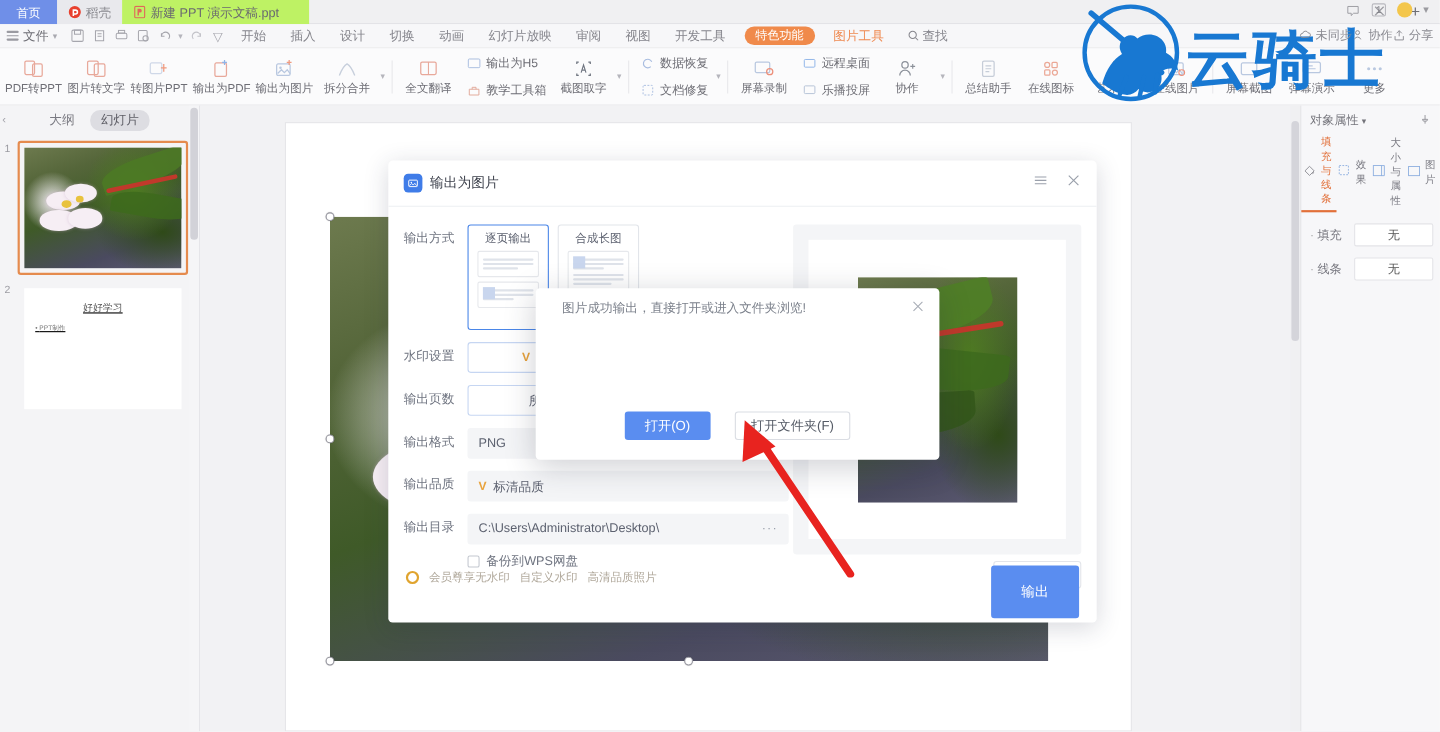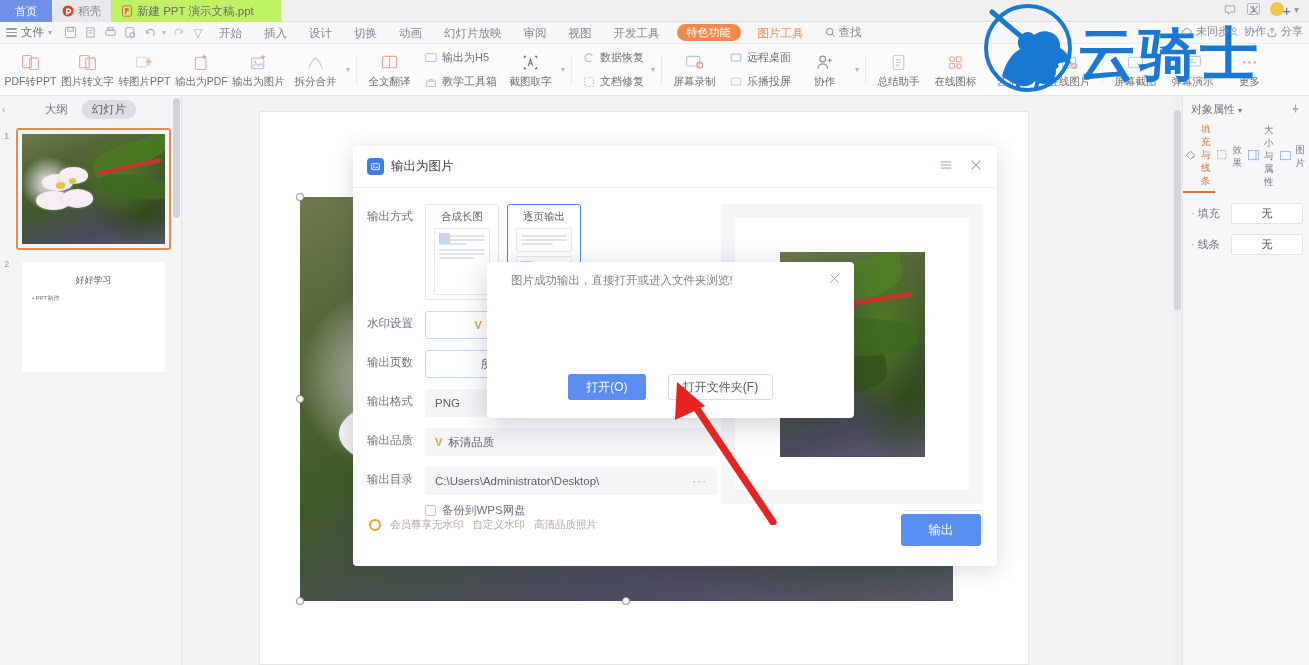--- a/index.html
+++ b/index.html
@@ -78,21 +78,21 @@
     background:#f4f4f6; border-right:1px solid #e3e3e6;
   }
   .lp-tabs { display:flex; align-items:center; justify-content:center; gap:14px; height:26px; font-size:11.5px; color:#7a7a82;}
   .lp-tab.sel { background:#dddde2; border-radius:9px; padding:2px 10px; color:#5c5c64;}
   .slide-item { position:relative; margin:6px 10px 0 16px; }
   .slide-num { position:absolute; left:-12px; top:2px; font-size:9.5px; color:#9a9aa1; }
   .slide-frame {
     border:2px solid transparent; border-radius:3px; padding:4px; background:transparent;
   }
   .slide-frame.active { border-color:#e58b4e; }
-  .slide-canvas { width:100%; height:110px; background:#fff; overflow:hidden; position:relative; }
+  .slide-canvas { width:100%; height:110px; background:#fff; overflow:hidden; position:relative;text-decoration:underline; }
   .thumb-photo { width:100%; height:100%; position:relative; overflow:hidden; }
   .slide2 { padding-top:12px; text-align:center; }
   .slide2 .s2title { font-size:9px; color:#555; }
   .slide2 .s2bul { font-size:6px; color:#777; text-align:left; padding-left:10px; margin-top:7px;}
 
   
   .canvasarea { position:absolute; left:182px; top:96px; right:127px; bottom:0; background:#f2f2f4; }
   .slide-page {
     position:absolute; left:78px; top:16px; width:768px; height:552px;
     background:#fff; box-shadow:0 0 0 1px #e6e6e9;
@@ -192,21 +192,21 @@
   .wm-btn {
     position:absolute; right:14px; top:322px;
     border:1px solid #e3e5ea; background:#fff; border-radius:3px;
     height:25px; padding:0 10px; display:flex; align-items:center; gap:5px;
     font-size:11.5px; color:#5d6270;
   }
   .dlg-foot { position:absolute; left:0; right:0; bottom:0; height:62px; }
   .foot-links { position:absolute; left:16px; top:14px; display:flex; align-items:center; gap:9px; font-size:10.5px; color:#b0a89b;}
   .gear { width:12px; height:12px; border-radius:50%; border:2.5px solid #e0a42f; }
   .btn-export {
-    position:absolute; right:16px; top:0px; width:80px; height:32px;
+    position:absolute; right:16px; top:0px; width:80px; height:48px;
     background:#5a8df0; color:#fff; border-radius:3px; font-size:12.5px;
     display:flex; align-items:center; justify-content:center;
   }
 
   
   .modal {
     position:absolute; left:487px; top:262px; width:367px; height:156px;
     background:#fff; border-radius:4px; box-shadow:0 6px 28px rgba(35,40,60,.22);
   }
   .modal-close { position:absolute; right:13px; top:10px; color:#a8adb6; font-size:14px; line-height:1;}
@@ -753,47 +753,47 @@
             </svg></span>
       </span>
     </div>
 
     <div class="dlg-body">
       <div class="form">
 
         <div class="frow">
           <span class="flabel">输出方式</span>
           <div class="fctl cards">
-            <div class="card">
-              <span class="ct">合成长图</span>
-              <div class="mini" style="height:72px">
-                  <div class="blk"></div>
-                  <div class="ln"></div>
-                  <div class="ln"></div>
-                  <div class="ln" style="width:60%"></div>
-                  <div style="clear:both"></div>
-                  <div class="ln"></div>
-                  <div class="ln"></div>
-                  <div class="ln" style="width:75%"></div>
-                </div>
-            </div>
             <div class="card sel">
               <span class="ct">逐页输出</span>
               <div class="mini">
                   <div class="ln"></div>
                   <div class="ln"></div>
                   <div class="ln" style="width:70%"></div>
                 </div>
               <div class="mini">
                   <div class="blk"></div>
                   <div class="ln"></div>
                   <div class="ln"></div>
                   <div class="ln" style="width:60%"></div>
                 </div>
             </div>
+            <div class="card">
+              <span class="ct">合成长图</span>
+              <div class="mini" style="height:72px">
+                  <div class="blk"></div>
+                  <div class="ln"></div>
+                  <div class="ln"></div>
+                  <div class="ln" style="width:60%"></div>
+                  <div style="clear:both"></div>
+                  <div class="ln"></div>
+                  <div class="ln"></div>
+                  <div class="ln" style="width:75%"></div>
+                </div>
+            </div>
           </div>
         </div>
 
         <div class="frow">
           <span class="flabel">水印设置</span>
           <div class="fctl">
             <div class="sel-input">
               <span class="vipmark">V</span>
               <span>无水印</span>
             </div>

